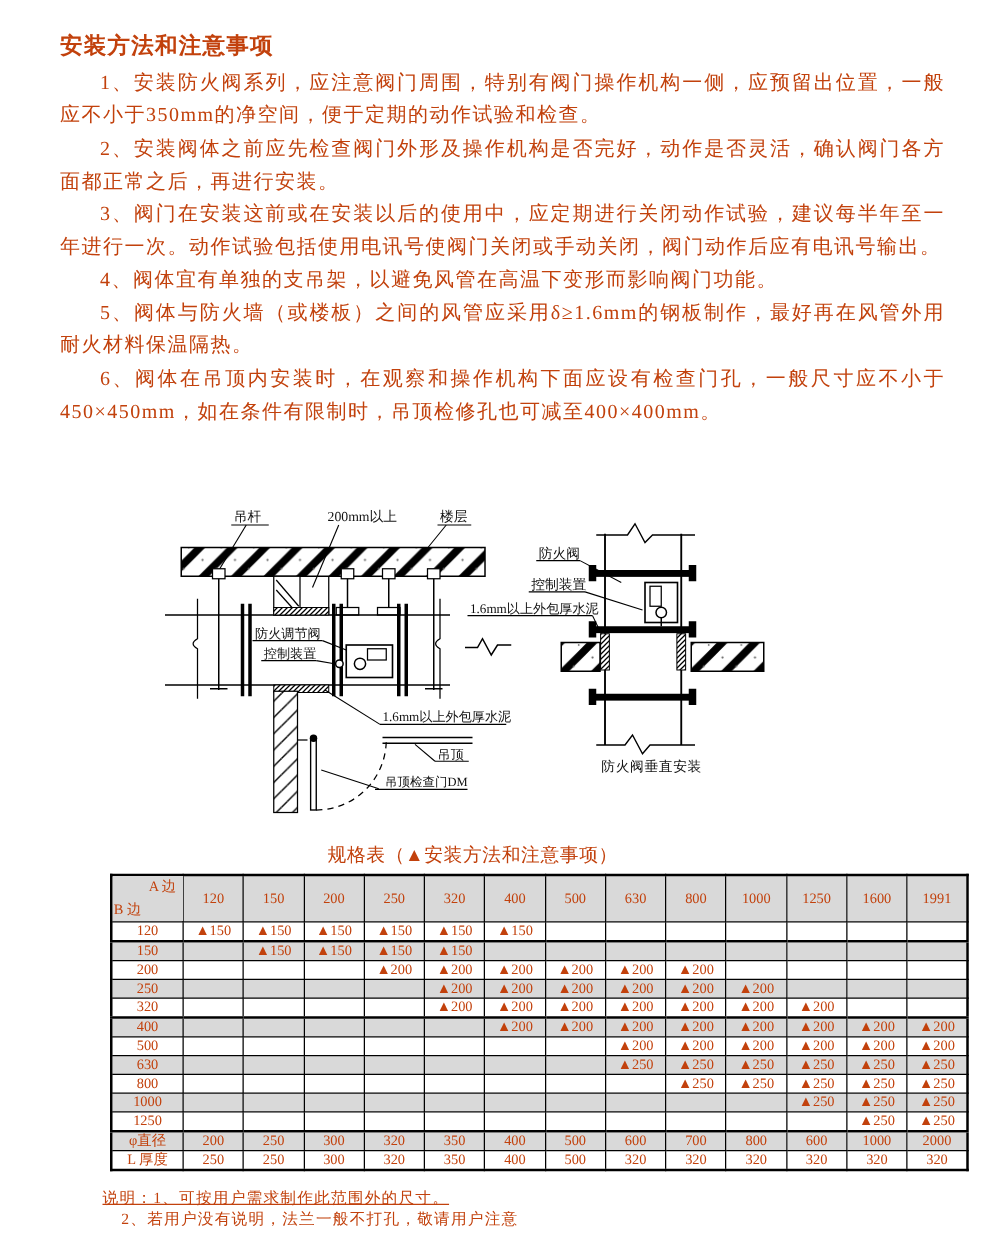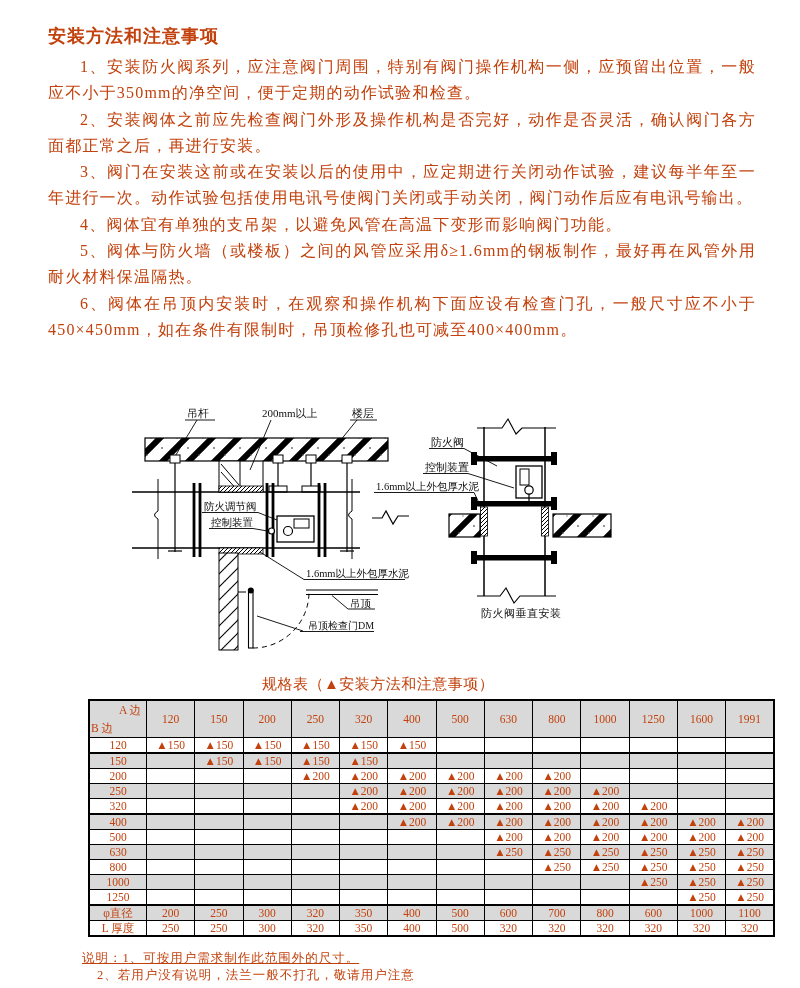--- a/index.html
+++ b/index.html
@@ -443,21 +443,21 @@
             <td>300</td>
             <td>320</td>
             <td>350</td>
             <td class="bl">400</td>
             <td>500</td>
             <td>600</td>
             <td class="bl">700</td>
             <td>800</td>
             <td>600</td>
             <td>1000</td>
-            <td>1100</td>
+            <td>2000</td>
           </tr>
           <tr>
             <td>L 厚度</td>
             <td>250</td>
             <td class="bl">250</td>
             <td>300</td>
             <td>320</td>
             <td>350</td>
             <td class="bl">400</td>
             <td>500</td>

